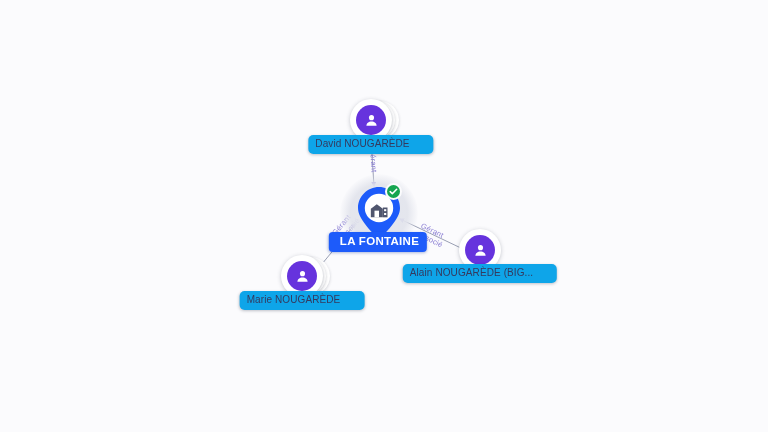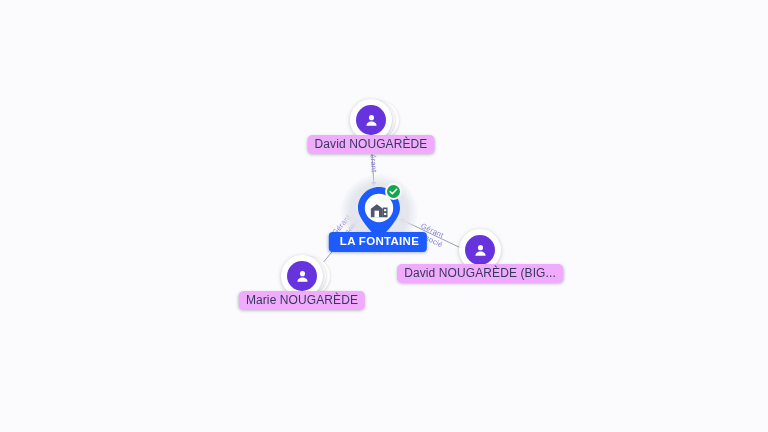--- a/index.html
+++ b/index.html
@@ -68,25 +68,25 @@
     display: flex;
     align-items: center;
     justify-content: center;
   }
   .avatar .disc svg { width: 17px; height: 17px; display: block; }
 
   
   .name-chip {
     position: absolute;
     transform: translateX(-50%);
-    background: #f0abfc;
+    background: #0ea5e9;
     border-radius: 5px;
     box-shadow: 0 1px 3px rgba(40,45,70,.28);
-    padding: 3px 7px 4px 7px;
-    font-size: 12px;
+    padding: 3px 24px 4px 7px;
+    font-size: 10px;
     line-height: 12px;
     color: #35395e;
     white-space: nowrap;
     letter-spacing: .1px;
   }
 
   
   .halo {
     position: absolute;
     left: -39px; top: -39px;
@@ -200,21 +200,21 @@
     <div class="avatar-wrap">
       <div class="avatar">
         <div class="disc">
           <svg viewBox="0 0 24 24" xmlns="http://www.w3.org/2000/svg" aria-hidden="true">
             <circle cx="12" cy="8" r="3.6" fill="#ffffff"></circle>
             <path d="M4.8 19.5c0-3.9 3.2-6.2 7.2-6.2s7.2 2.3 7.2 6.2z" fill="#ffffff"></path>
           </svg>
         </div>
       </div>
     </div>
-    <div class="name-chip" style="left:0px; top:14px;">David NOUGARÈDE (BIG...</div>
+    <div class="name-chip" style="left:0px; top:14px;">Alain NOUGARÈDE (BIG...</div>
   </div>
 
   <div class="node" style="left:302px; top:276px;">
     <div class="avatar-wrap">
       <div class="stack-card c1"></div>
       <div class="stack-card c2"></div>
       <div class="stack-card c3"></div>
       <div class="avatar">
         <div class="disc">
           <svg viewBox="0 0 24 24" xmlns="http://www.w3.org/2000/svg" aria-hidden="true">

